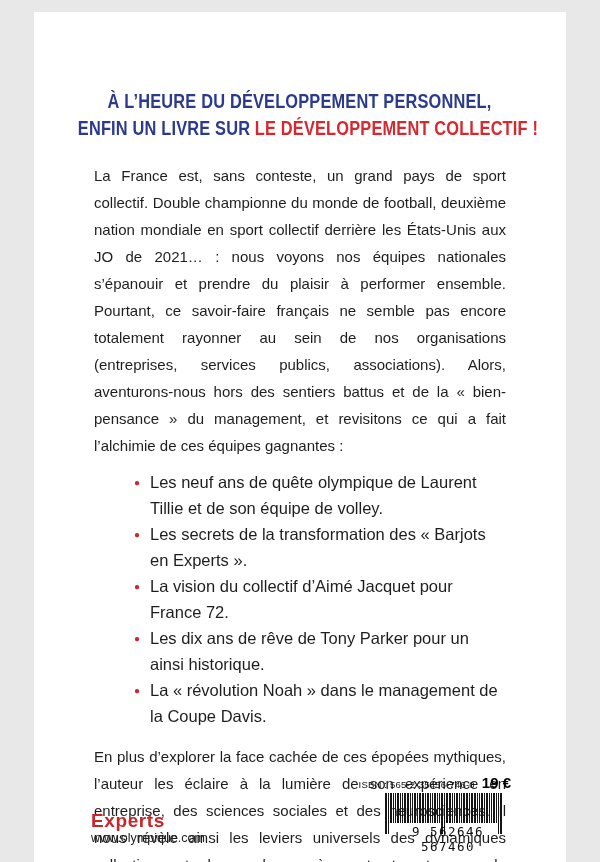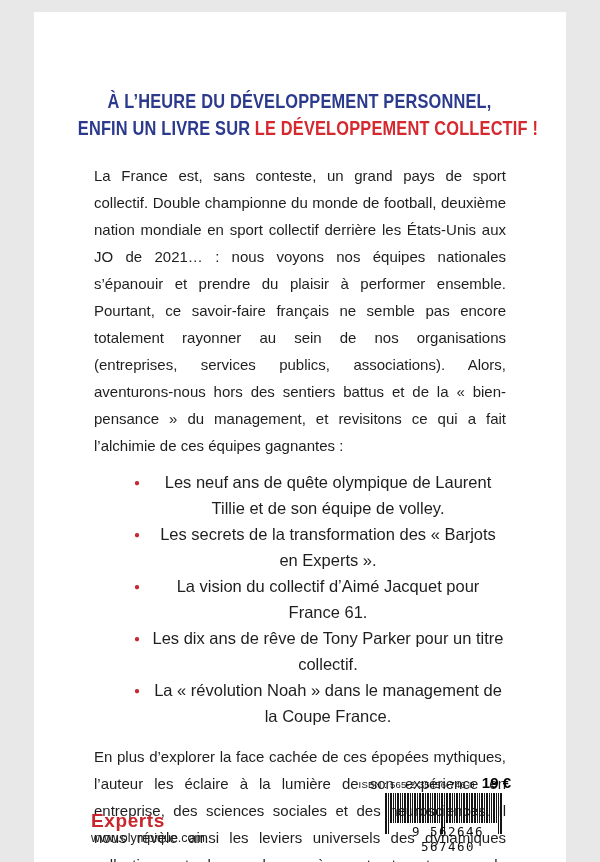--- a/index.html
+++ b/index.html
@@ -42,21 +42,21 @@
   }
   .intro { margin-top: 20px; }
   .closing { margin-top: 14px; }
 
   ul.bullets {
     list-style: none;
     margin: 10px 60px 0 100px;
     padding: 0;
     font-size: 16.5px;
     line-height: 26px;
-    text-align: center;
+    text-align: left;
   }
   ul.bullets li {
     position: relative;
     padding-left: 16px;
   }
   ul.bullets li::before {
     content: "●";
     position: absolute;
     left: 0;
     top: 1px;
@@ -146,23 +146,23 @@
         <span class="highlight">LE DÉVELOPPEMENT COLLECTIF !</span>
       </span>
     </div>
   </div>
 
   <p class="copy intro">La France est, sans conteste, un grand pays de sport collectif. Double championne du monde de football, deuxième nation mondiale en sport collectif derrière les États-Unis aux JO de 2021… : nous voyons nos équipes nationales s’épanouir et prendre du plaisir à performer ensemble. Pourtant, ce savoir-faire français ne semble pas encore totalement rayonner au sein de nos organisations (entreprises, services publics, associations). Alors, aventurons-nous hors des sentiers battus et de la « bien-pensance » du management, et revisitons ce qui a fait l’alchimie de ces équipes gagnantes :</p>
 
   <ul class="bullets">
     <li>Les neuf ans de quête olympique de Laurent Tillie et de son équipe de volley.</li>
     <li>Les secrets de la transformation des « Barjots en Experts ».</li>
-    <li>La vision du collectif d’Aimé Jacquet pour France 61.</li>
-    <li>Les dix ans de rêve de Tony Parker pour un titre collectif.</li>
-    <li>La « révolution Noah » dans le management de la Coupe France.</li>
+    <li>La vision du collectif d’Aimé Jacquet pour France 72.</li>
+    <li>Les dix ans de rêve de Tony Parker pour un ainsi historique.</li>
+    <li>La « révolution Noah » dans le management de la Coupe Davis.</li>
   </ul>
 
   <p class="copy closing">En plus d’explorer la face cachée de ces épopées mythiques, l’auteur les éclaire à la lumière de son expérience en entreprise, des sciences sociales et des neurosciences. Il nous révèle ainsi les leviers universels des dynamiques collectives et donne des repères structurants pour le management de nos organisations.</p>
 
   <p class="copy bio">
     <span class="author-name">Bérenger Briteau</span>
     <span>est consultant et coach en entreprise depuis 2010. C’est dans sa première carrière d’entraîneur professionnel de volley-ball qu’il commença à se former à l’accompagnement des dynamiques collectives en entreprise. Fin pédagogue, il est également devenu formateur de coachs au sein des trois écoles où il s’est lui-même formé.</span>
   </p>
 
   <div class="publisher-block">

